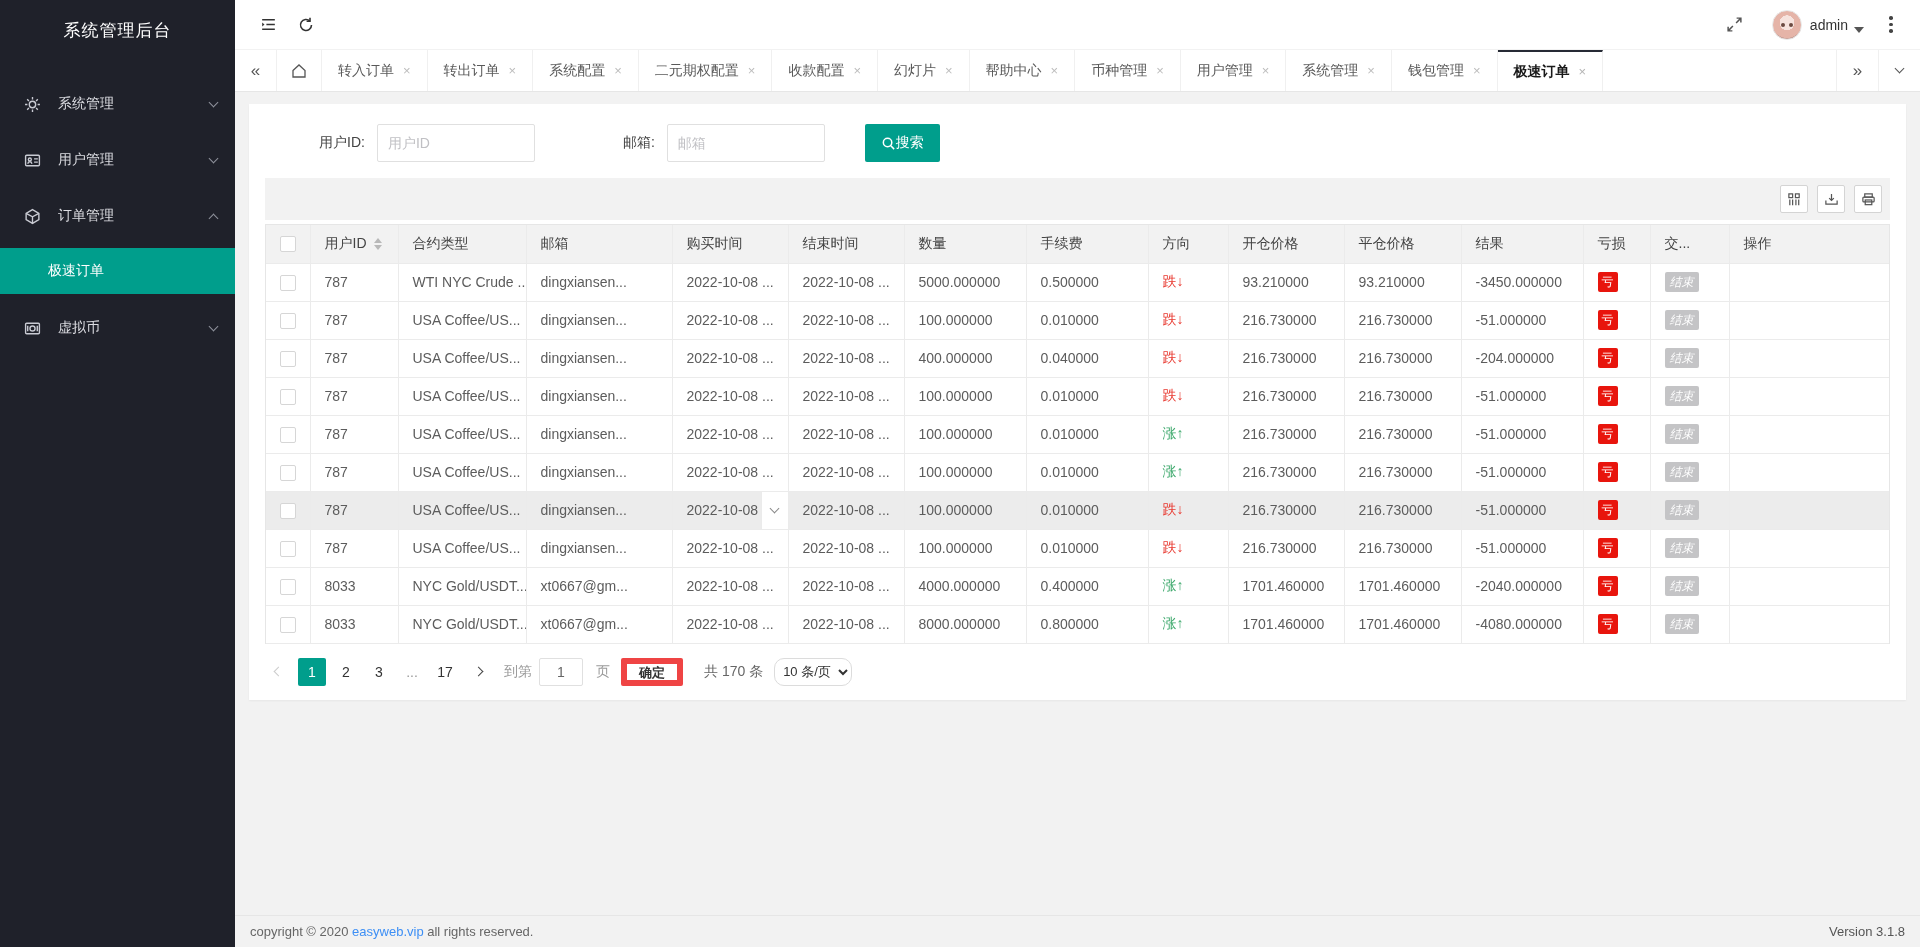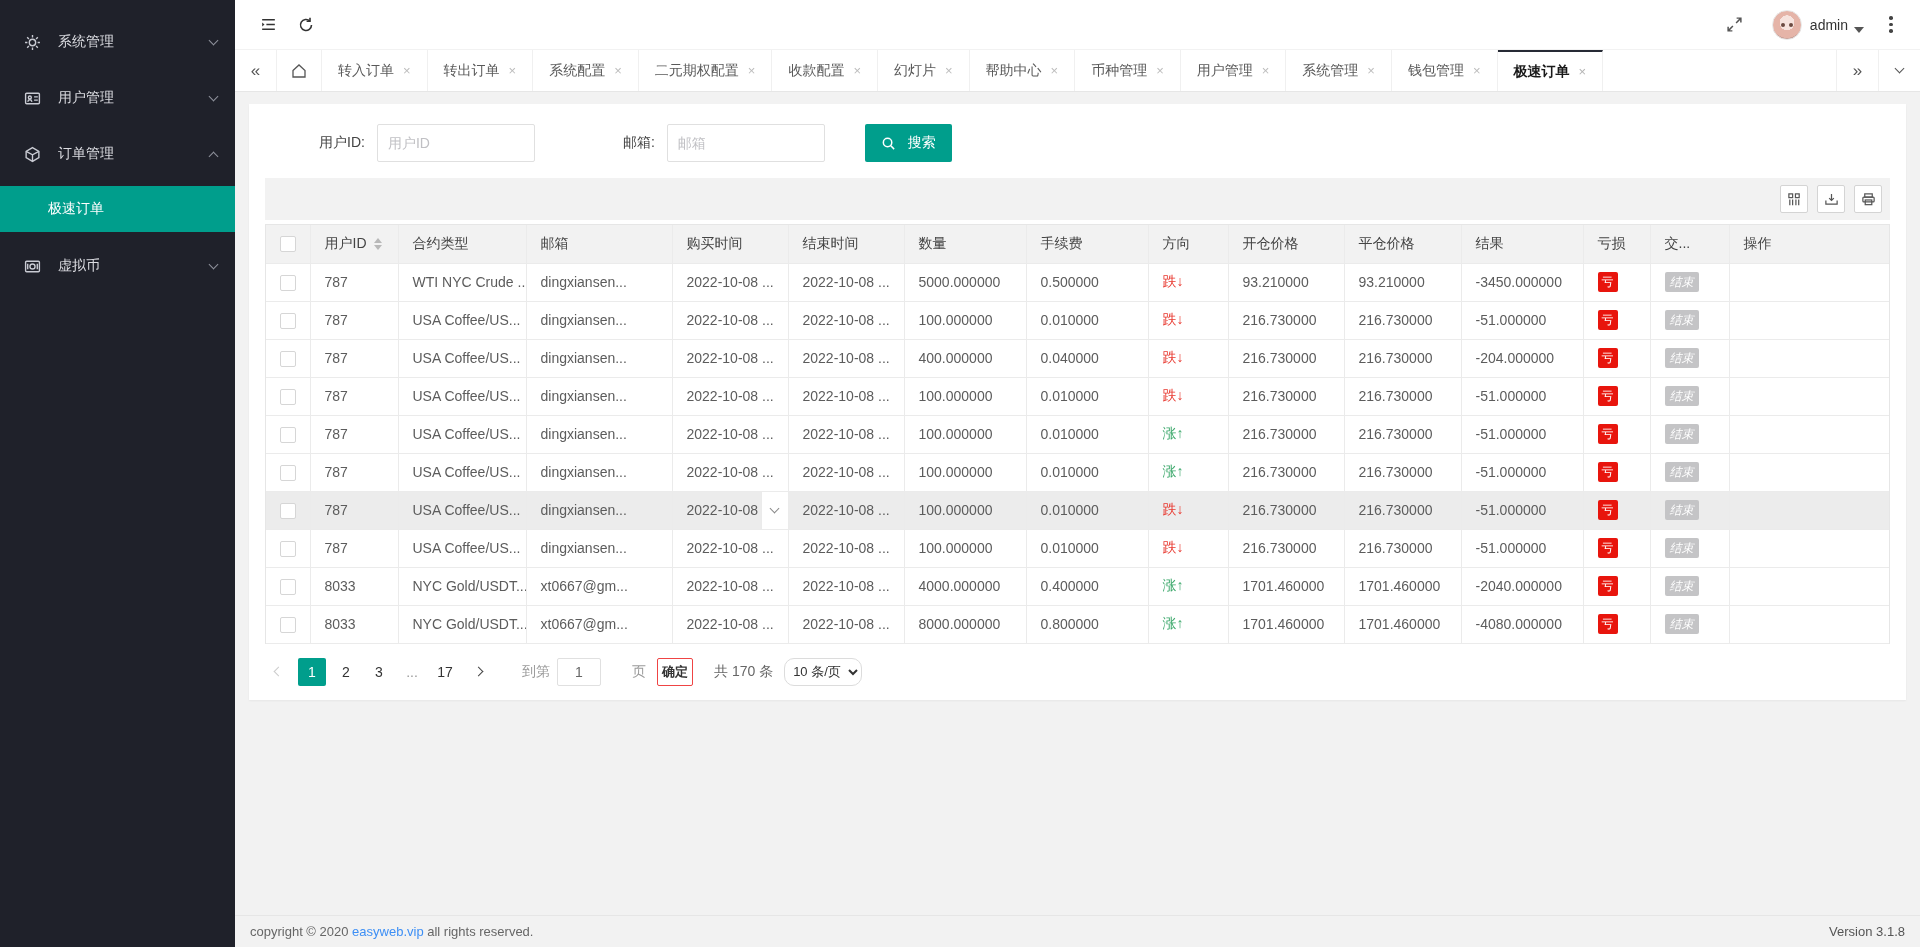--- a/index.html
+++ b/index.html
@@ -53,21 +53,21 @@
   .main { flex:1; background:#f2f2f2; display:flex; flex-direction:column; overflow:hidden; }
   .card { margin:12px 14px 0; background:#fff; box-shadow:0 1px 2px rgba(0,0,0,.05); padding-bottom:14px; }
 
   
   .search-row { display:flex; align-items:center; padding:20px 16px 16px 70px; }
   .search-row label { color:#444; margin-right:12px; }
   .search-row input[type=text] { width:158px; height:38px; border:1px solid #e0e0e0; border-radius:2px; padding:0 10px; font-size:14px; color:#333; outline:none; }
   .search-row input::placeholder { color:#c0c0c4; }
   .gap1 { width:88px; } .gap2 { width:40px; }
   .search-row .email-input { width:196px; }
-  .btn-search { height:38px; padding:0 16px; background:#009e8c; color:#fff; border:none; border-radius:2px; font-size:14px; display:flex; align-items:center; gap:12px; cursor:pointer; }
+  .btn-search { height:38px; padding:0 16px; background:#009e8c; color:#fff; border:none; border-radius:2px; font-size:14px; display:flex; align-items:center; gap:0; cursor:pointer; }
 
   
   .toolbar { margin:0 16px; height:42px; background:#f2f2f2; display:flex; align-items:center; justify-content:flex-end; padding-right:8px; }
   .tool-btn { width:28px; height:28px; background:#fff; border:1px solid #d4d4d4; border-radius:2px; margin-left:9px; display:flex; align-items:center; justify-content:center; cursor:pointer; color:#555; }
 
   
   .table-wrap { margin:4px 16px 0; border:1px solid #e6e6e6; border-bottom:none; }
   table { width:100%; border-collapse:collapse; table-layout:fixed; }
   th, td { border-right:1px solid #ebebeb; border-bottom:1px solid #ebebeb; padding:0 0 0 14px; text-align:left; height:38px; overflow:hidden; white-space:nowrap; }
   th:last-child, td:last-child { border-right:none; }
@@ -91,40 +91,41 @@
   tr.has-expander td.buy-cell .expander { display:flex; }
 
   
   .pager { display:flex; align-items:center; margin:14px 16px 0; gap:7px; }
   .pg { min-width:26px; height:28px; display:flex; align-items:center; justify-content:center; color:#333; cursor:pointer; font-size:14px; padding:0 2px; border-radius:2px; }
   .pg.active { background:#009e8c; color:#fff; width:28px; }
   .pg.ellipsis { color:#999; cursor:default; }
   .pg-arrow { width:26px; height:28px; display:flex; align-items:center; justify-content:center; cursor:pointer; }
   .pg-arrow.prev { color:#ccc; } .pg-arrow.next { color:#444; }
   .chev.left { transform:rotate(135deg); } .chev.right { transform:rotate(-45deg); }
-  .goto-text { color:#9a9a9a; margin-left:24px; }
+  .goto-text { color:#9a9a9a; margin-left:6px; }
   .goto-input { width:44px; height:28px; border:1px solid #e0e0e0; border-radius:2px; text-align:center; color:#666; font-size:14px; outline:none; }
-  .btn-confirm { height:28px; padding:0 4px; border:1px solid #ef4444; background:#fff; border-radius:2px; color:#333; font-weight:bold; font-size:13px; cursor:pointer; margin-left:4px; }
+  .btn-confirm { height:28px; padding:0 12px; border:6px solid #ef4444; background:#fff; border-radius:2px; color:#333; font-weight:bold; font-size:13px; cursor:pointer; margin-left:4px; }
   .total { color:#666; margin-left:14px; }
   .perpage { height:28px; border:1px solid #dcdcdc; border-radius:10px; color:#333; font-size:13px; outline:none; background:#fff; margin-left:4px; padding:0 4px; }
 
   
   .main-spacer { flex:1; }
   .footer { height:32px; border-top:1px solid #e6e6e6; display:flex; align-items:center; justify-content:space-between; padding:0 15px; color:#666; font-size:13px; background:#f2f2f2;text-align:right; }
   .footer a { color:#3d8ff5; text-decoration:none; }
   .version { color:#555; }
 
   svg { display:block; }
 </style>
 </head>
 <body>
 
 <div class="app">
 
   <aside class="sidebar">
+    <div class="sidebar-title">系统管理后台</div>
     <nav class="nav">
 
 
       <div class="nav-item">
         <span class="nav-icon">
           <svg width="17" height="17" viewBox="0 0 16 16" fill="none" stroke-width="1.3">
               <circle cx="8" cy="8" r="3"></circle>
               <path d="M8 1v2.2M8 12.8V15M1 8h2.2M12.8 8H15M3 3l1.6 1.6M11.4 11.4 13 13M13 3l-1.6 1.6M4.6 11.4 3 13"></path>
             </svg>
         </span>

